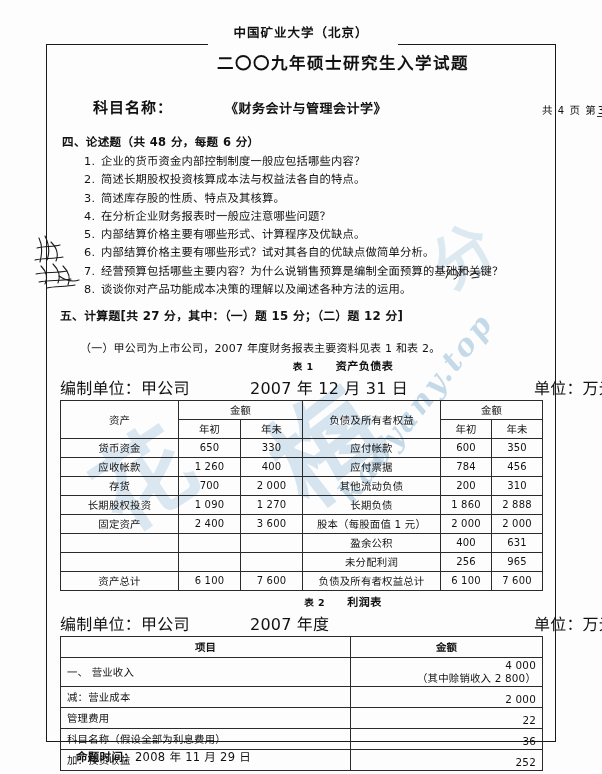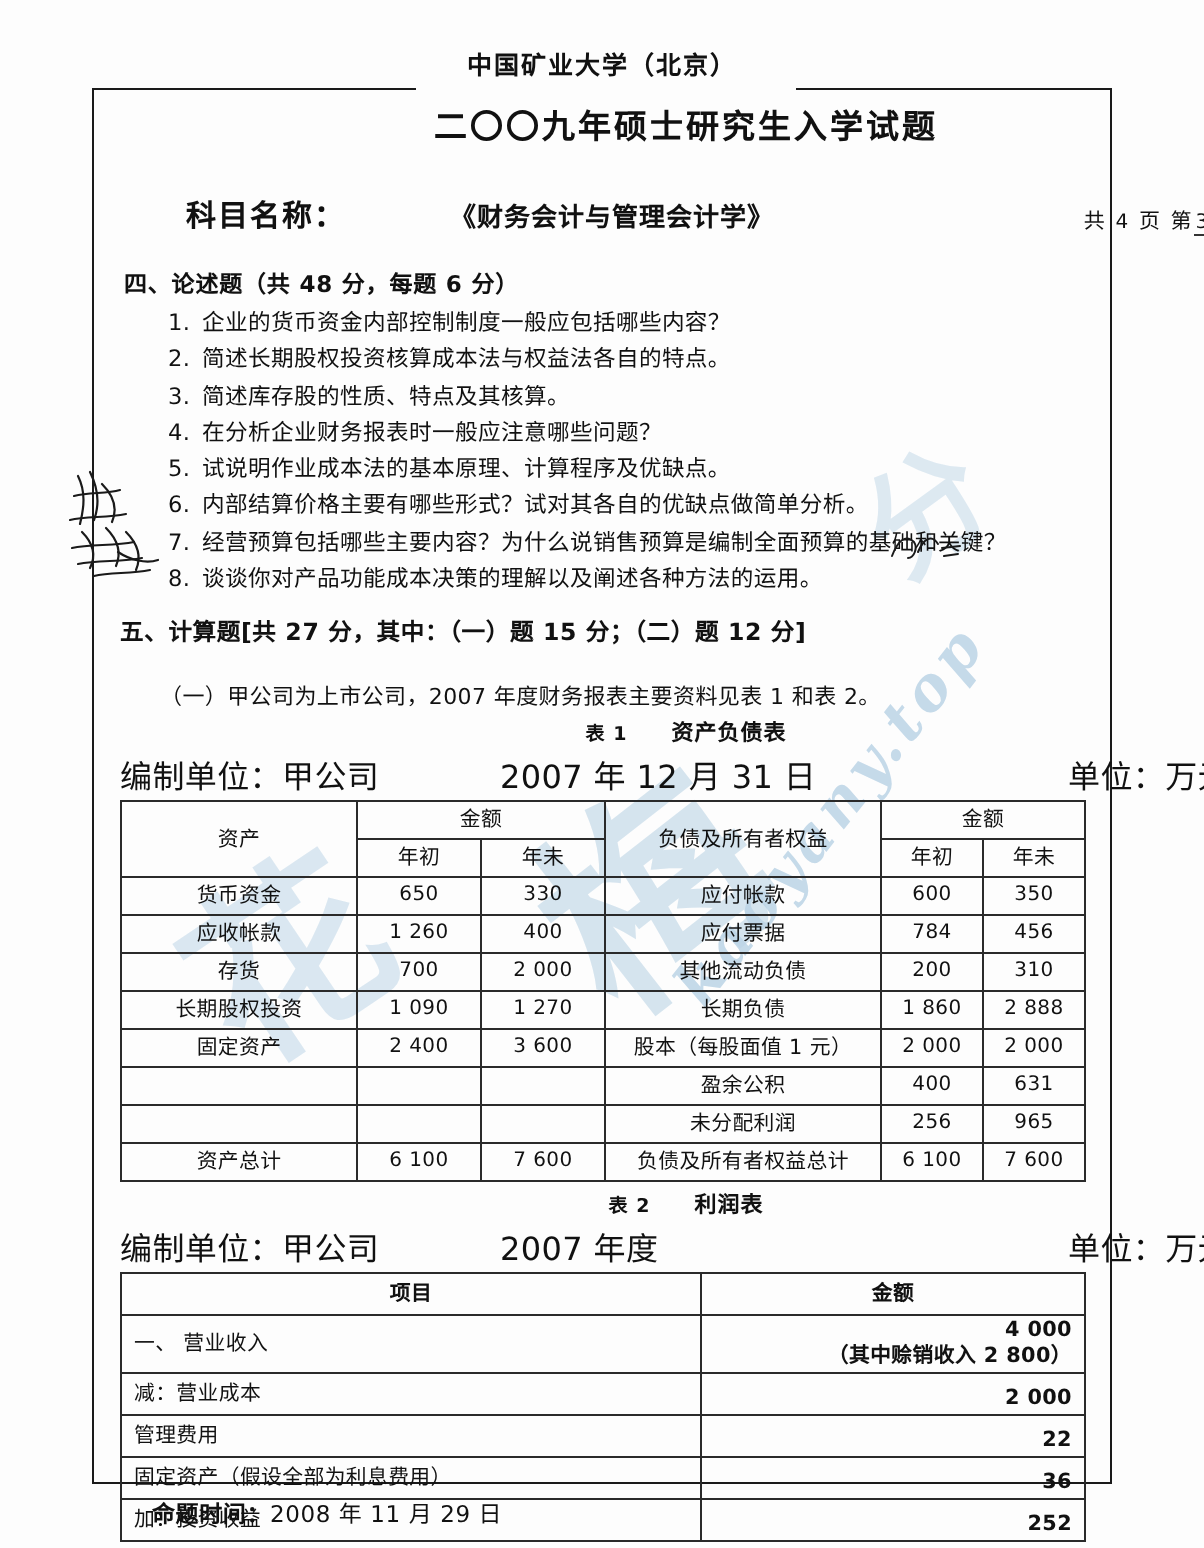--- a/index.html
+++ b/index.html
@@ -173,21 +173,21 @@
   }
   table.income td{
     border:1px solid #2a2a2a;
     padding:1px 6px;
     height:18px;
     line-height:1.25;
     letter-spacing:0.2px;
   }
   table.income td.hdr{text-align:center;font-weight:bold;}
   td.item{text-align:left;}
-  td.amt{text-align:right;vertical-align:bottom;font-weight:bold;}
+  td.amt{text-align:right;vertical-align:bottom;}
   .ind1{padding-left:10px;}
   .ind2{padding-left:34px;}
   .ind3{padding-left:48px;}
   .sub-note{display:block;text-align:right;}
 
   .turnin{
     text-align:right;
     font-size:13px;
     font-weight:normal;
     margin-top:9px;
@@ -262,21 +262,21 @@
       </span>
     </div>
 
     <div class="sec">
       <div class="sec-head">四、论述题（共 48 分，每题 6 分）</div>
       <ul class="q-list">
         <li class="q-item"><span class="q-num">1.</span><span>企业的货币资金内部控制制度一般应包括哪些内容？</span></li>
         <li class="q-item"><span class="q-num">2.</span><span>简述长期股权投资核算成本法与权益法各自的特点。</span></li>
         <li class="q-item"><span class="q-num">3.</span><span>简述库存股的性质、特点及其核算。</span></li>
         <li class="q-item"><span class="q-num">4.</span><span>在分析企业财务报表时一般应注意哪些问题？</span></li>
-        <li class="q-item"><span class="q-num">5.</span><span>试说明作业成本法的基本原理、计算程序及优缺点。</span></li>
+        <li class="q-item"><span class="q-num">5.</span><span>内部结算价格主要有哪些形式、计算程序及优缺点。</span></li>
         <li class="q-item"><span class="q-num">6.</span><span>内部结算价格主要有哪些形式？试对其各自的优缺点做简单分析。</span></li>
         <li class="q-item"><span class="q-num">7.</span><span>经营预算包括哪些主要内容？为什么说销售预算是编制全面预算的基础和关键？</span></li>
         <li class="q-item"><span class="q-num">8.</span><span>谈谈你对产品功能成本决策的理解以及阐述各种方法的运用。</span></li>
       </ul>
     </div>
 
     <div>
       <div class="sec2-head">五、计算题[共 27 分，其中：（一）题 15 分；（二）题 12 分]</div>
       <div class="sub-q">（一）甲公司为上市公司，2007 年度财务报表主要资料见表 1 和表 2。</div>
     </div>
@@ -408,21 +408,21 @@
         </tr>
         <tr>
           <td class="item ind2">减：营业成本</td>
           <td class="amt">2 000</td>
         </tr>
         <tr>
           <td class="item ind3">管理费用</td>
           <td class="amt">22</td>
         </tr>
         <tr>
-          <td class="item ind3">固定资产（假设全部为利息费用）</td>
+          <td class="item ind3">科目名称（假设全部为利息费用）</td>
           <td class="amt">36</td>
         </tr>
         <tr>
           <td class="item ind2">加：投资收益</td>
           <td class="amt">252</td>
         </tr>
       </tbody>
     </table>
 
     <div class="turnin">（试题和答卷一起交回）</div>

